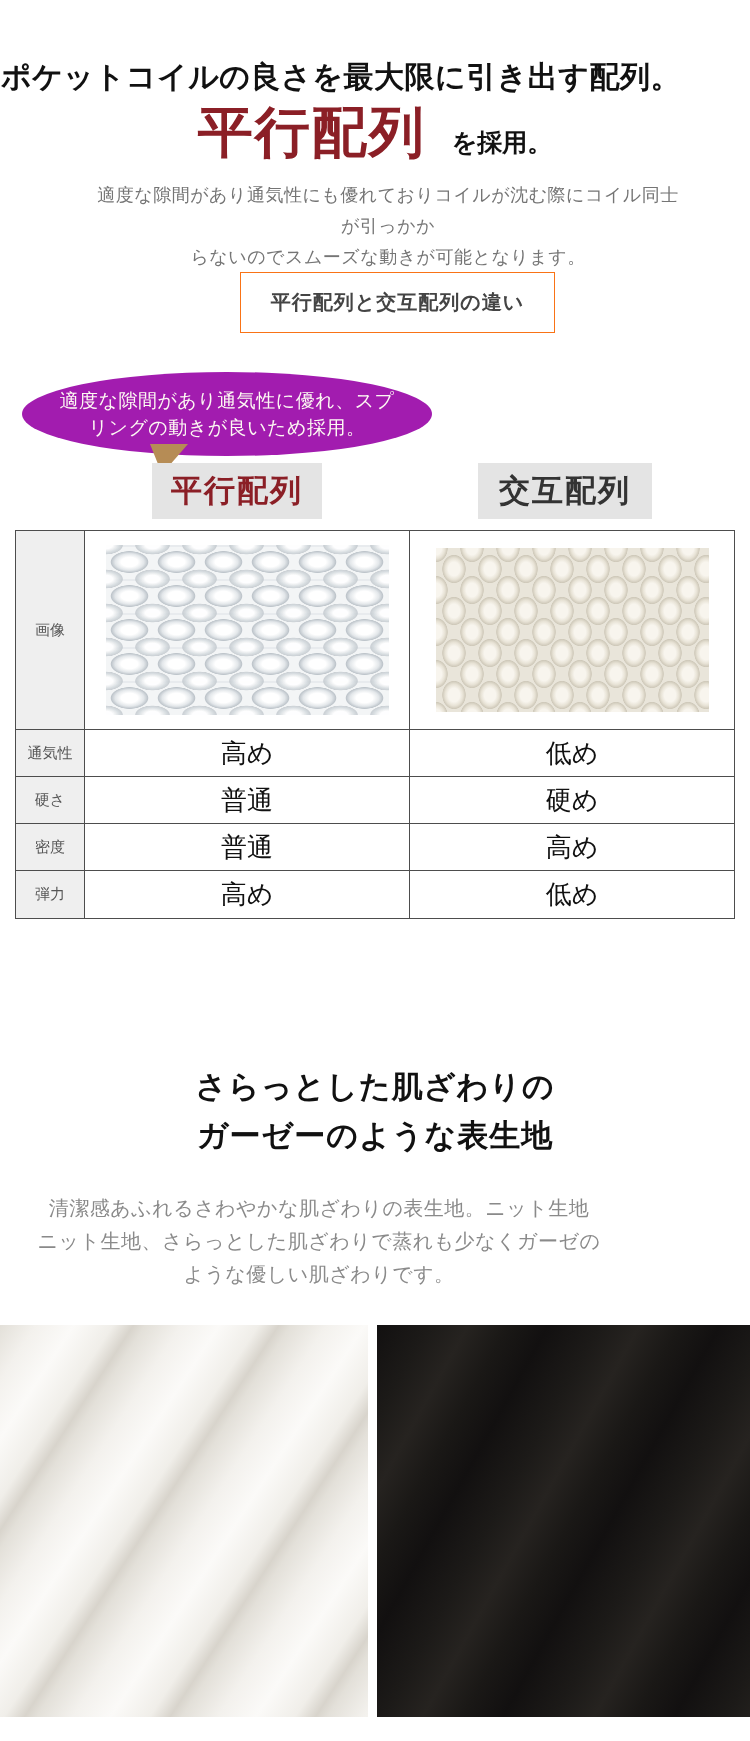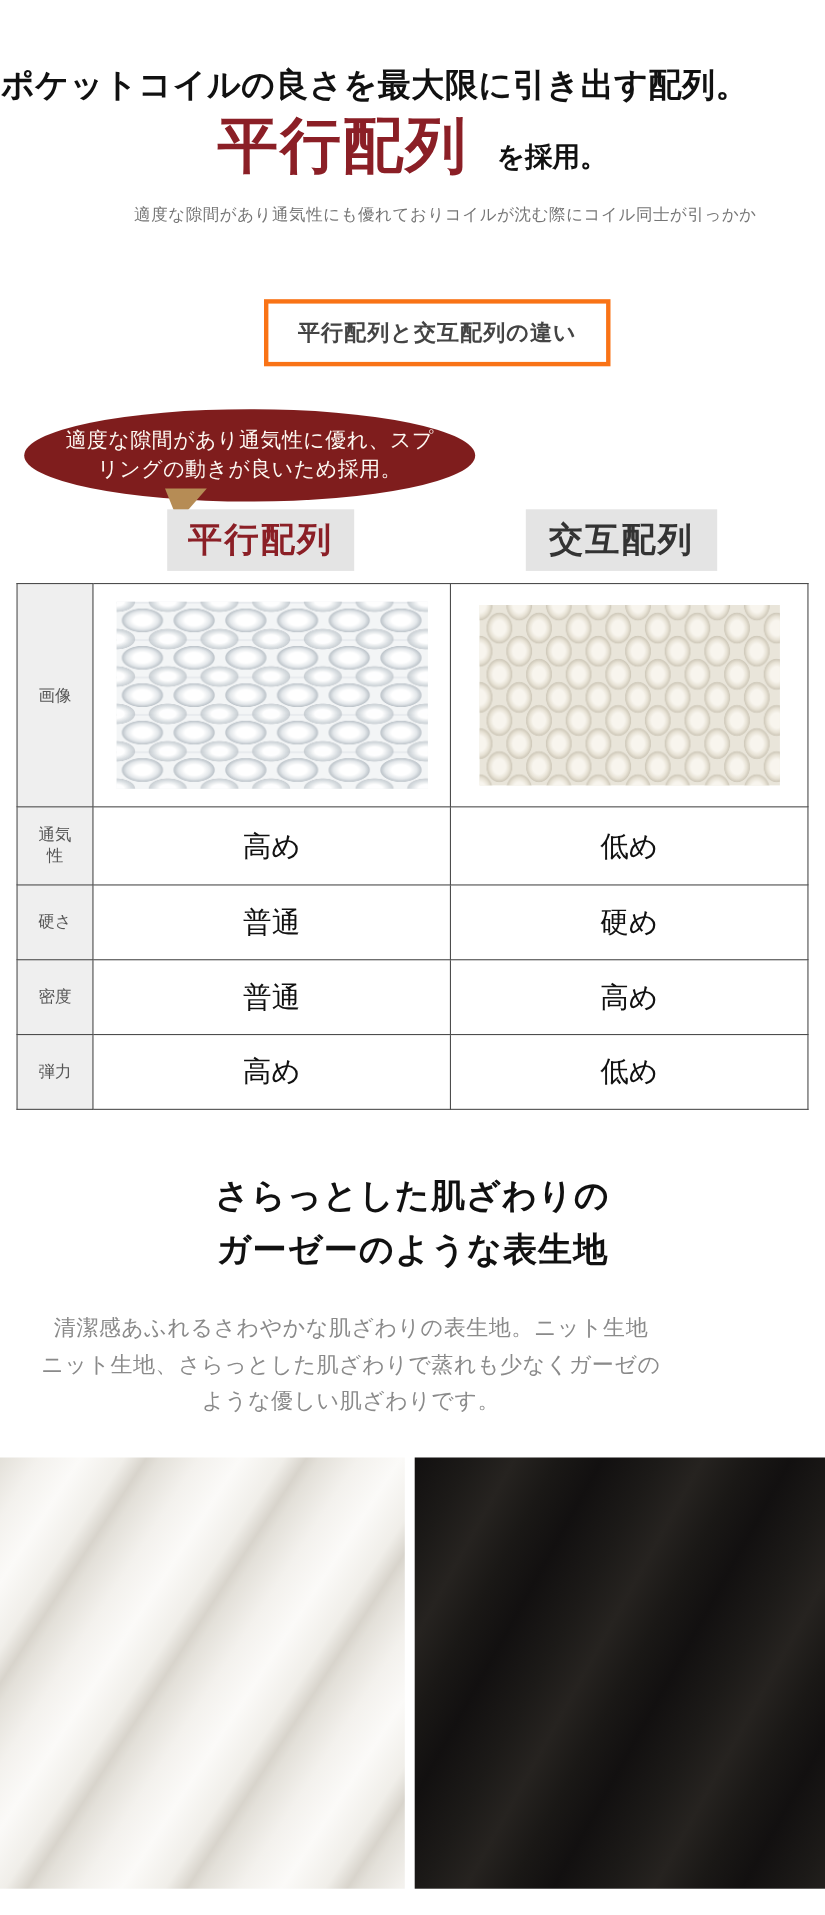--- a/index.html
+++ b/index.html
@@ -15,33 +15,33 @@
   .highlight-row{
     position:absolute;top:96px;left:0;width:750px;text-align:center;white-space:nowrap;
   }
   .highlight-main{
     font-size:55px;font-weight:800;color:#8b1f26;letter-spacing:2px;vertical-align:baseline;
   }
   .highlight-suffix{
     font-size:25px;font-weight:800;color:#111;margin-left:26px;vertical-align:baseline;
   }
   .intro-para{
-    position:absolute;top:180px;left:88px;width:600px;text-align:right;
-    font-size:15px;line-height:31px;color:#757575;letter-spacing:0.5px;
+    position:absolute;top:180px;left:88px;width:600px;text-align:center;
+    font-size:18px;line-height:31px;color:#757575;letter-spacing:0.5px;
   }
   .compare-box{
     position:absolute;left:240px;top:272px;width:315px;height:61px;
-    border:4px solid #f97316;box-sizing:border-box;
+    border:1px solid #f97316;box-sizing:border-box;
     display:flex;align-items:center;justify-content:center;
     font-size:20px;font-weight:700;color:#444;letter-spacing:1px;background:#fff;
   }
   
   .bubble{
     position:absolute;left:22px;top:372px;width:410px;height:84px;
-    background:#7f1d1d;border-radius:50%;
+    background:#a21caf;border-radius:50%;
     display:flex;flex-direction:column;align-items:center;justify-content:center;
     color:#fdf9f3;font-size:19px;line-height:27px;text-align:center;letter-spacing:0.5px;
   }
   .bubble-tail{
     position:absolute;left:150px;top:444px;width:0;height:0;
     border-left:12px solid transparent;border-right:26px solid transparent;
     border-top:30px solid #b68c55;
   }
   
   .col-header{
@@ -49,21 +49,21 @@
     display:flex;align-items:center;justify-content:center;
     font-size:31px;font-weight:800;letter-spacing:2px;
   }
   .col-header.parallel{left:152px;width:170px;color:#8b1f26;}
   .col-header.alternate{left:478px;width:174px;color:#333;}
   
   .cmp-table{
     position:absolute;left:15px;top:530px;width:719px;border-collapse:collapse;table-layout:fixed;
   }
   .cmp-table td{
-    border:1px solid #4d4d4d;text-align:center;vertical-align:middle;padding:16px;box-sizing:border-box;
+    border:1px solid #4d4d4d;text-align:center;vertical-align:middle;padding:0;box-sizing:border-box;
   }
   .cmp-table td.lbl{
     background:#efefef;color:#555;font-size:15px;letter-spacing:0;width:69px;
   }
   .cmp-table td.val{font-size:26px;color:#111;background:#fff;}
   .row-img{height:199px;}
   .row-s{height:47px;}
   .row-last{height:48px;margin-left:45px;}
   .coil{margin:0 auto;}
   .coil-parallel{
@@ -110,20 +110,21 @@
 <div class="page">
 
   <div class="main-heading">ポケットコイルの良さを最大限に引き出す配列。</div>
 
   <div class="highlight-row">
     <span class="highlight-main">平行配列</span><span class="highlight-suffix">を採用。</span>
   </div>
 
   <div class="intro-para">
     <div>適度な隙間があり通気性にも優れておりコイルが沈む際にコイル同士が引っかか</div>
+    <div>らないのでスムーズな動きが可能となります。</div>
   </div>
 
   <div class="compare-box">平行配列と交互配列の違い</div>
 
   <div class="bubble">
     <div>適度な隙間があり通気性に優れ、スプ</div>
     <div>リングの動きが良いため採用。</div>
   </div>
   <div class="bubble-tail"></div>
 

